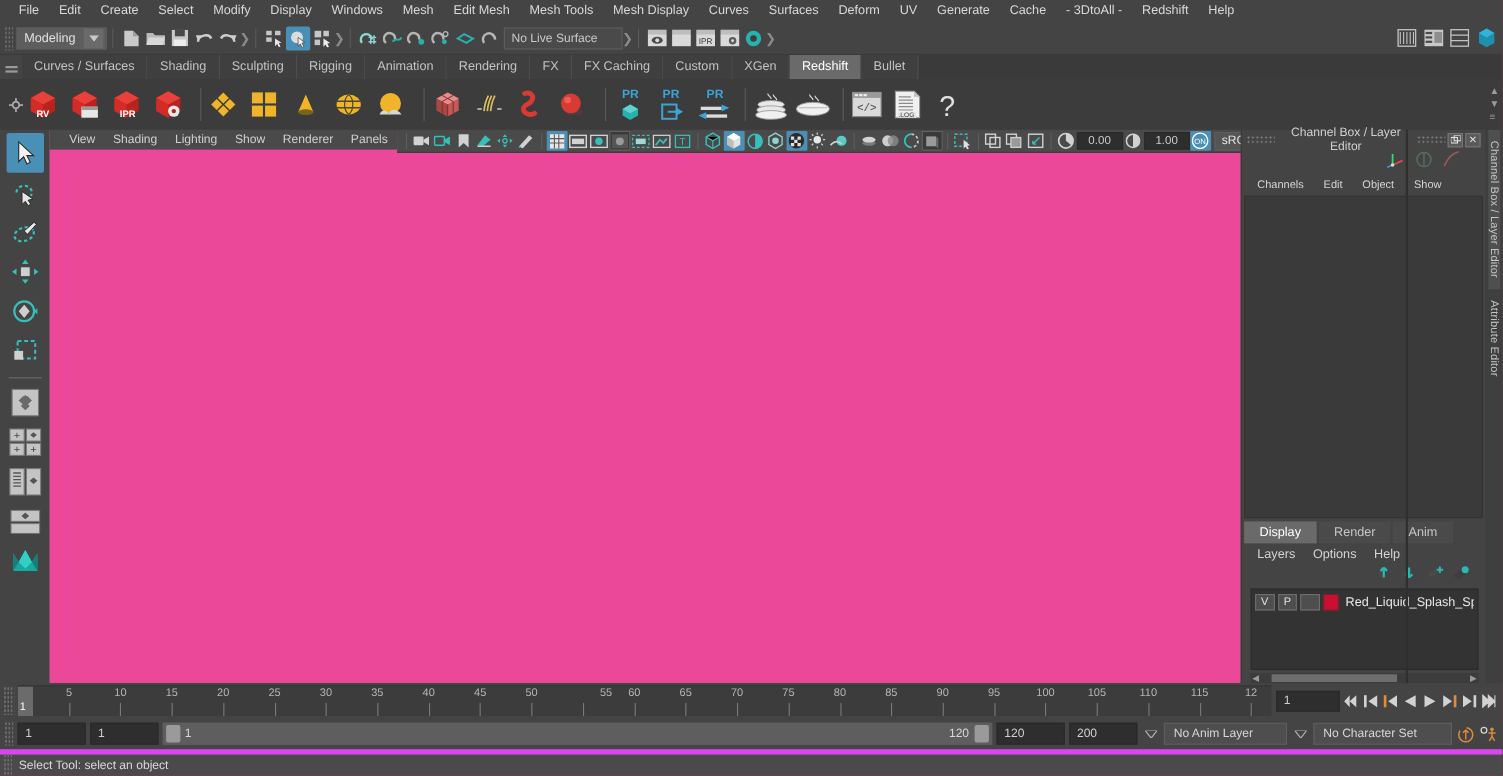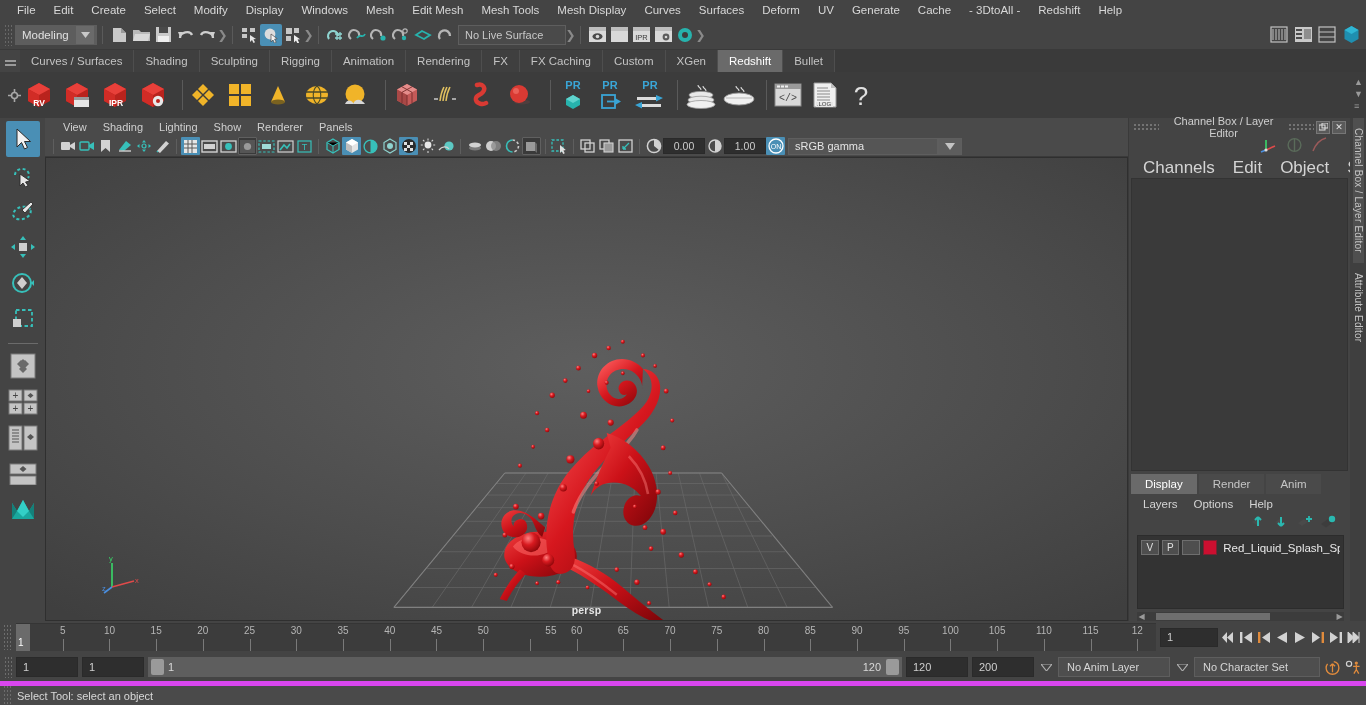--- a/index.html
+++ b/index.html
@@ -63,21 +63,21 @@
   
   .mainarea{ flex:1; display:flex; min-height:0; background:#444; }
 
   
   .toolbox{ width:45px; background:#444444; display:flex; flex-direction:column; align-items:center; padding-top:3px; gap:0px; flex:none;}
   .tbtn{ width:34px; height:36px; display:flex; align-items:center; justify-content:center; border-radius:2px; }
   .tbtn.sel{ background:#4a8fb5; }
   .tbdiv{ width:30px; height:1px; background:#6b6b6b; margin:6px 0 4px 0;}
 
   
-  .vpcol{ flex:1; display:flex; flex-direction:column; min-width:0; background:#737373;justify-content:flex-end;}
+  .vpcol{ flex:1; display:flex; flex-direction:row; min-width:0; background:#ec4899;}
   .vpmenubar{ height:18px; background:#4a4a4a; display:flex; align-items:center; font-size:11px; color:#d0d0d0; padding-left:10px; flex:none;}
   .vpmenubar .vm{ padding:0 8px; cursor:default;}
   .vptoolbar{ height:21px; background:#4a4a4a; display:flex; align-items:center; flex:none; padding-left:4px; gap:0px; border-bottom:1px solid #3a3a3a;}
   .vi{ width:19px; height:18px; display:flex; align-items:center; justify-content:center; flex:none; border-radius:1px;}
   .vi.on{ background:#4a8fb5;}
   .vi.framed{ background:#3a3a3a; border:1px solid #606060;}
   .vsep2{ width:1px; height:15px; background:#5e5e5e; margin:0 4px; flex:none;}
   .numfield{ width:42px; height:16px; background:#2e2e2e; border:1px solid #2a2a2a; color:#cccccc;
      font-size:10.5px; display:flex; align-items:center; justify-content:center; flex:none;}
   .gammafield{ width:150px; height:17px; background:#555555; border:1px solid #5e5e5e; color:#e4e4e4;
@@ -93,21 +93,21 @@
   .axis-gizmo{ position:absolute; left:56px; bottom:25px; width:40px; height:44px;}
 
   
   .rightpanel{ width:222px; background:#444444; display:flex; flex-direction:column; flex:none; border-left:1px solid #3a3a3a;}
   .rp-title{ height:18px; display:flex; align-items:center; font-size:11px; color:#cfcfcf; position:relative; padding:0 4px;}
   .rp-title .dots{ width:26px; height:8px; background-image:radial-gradient(#737373 0.9px,transparent 1px); background-size:4px 4px;}
   .rp-title .t{ flex:1; text-align:center;}
   .rp-btn{ width:14px; height:13px; background:#5a5a5a; border:1px solid #777; display:flex;
      align-items:center; justify-content:center; font-size:9px; color:#e0e0e0; margin-left:2px;}
   .rp-icons{ height:22px; display:flex; align-items:center; justify-content:flex-end; gap:8px; padding-right:22px;}
-  .cbmenu{ height:20px; display:flex; align-items:center; font-size:17px; color:#d4d4d4; padding-left:6px; gap:2px;}
+  .cbmenu{ height:20px; display:flex; align-items:center; font-size:10px; color:#d4d4d4; padding-left:6px; gap:2px;}
   .cbmenu span{ padding:0 8px;}
   .channelbox{ flex:1; background:#3a3a3a; margin:0 2px 0 2px; border:1px solid #333; min-height:0;}
   .layertabs{ height:20px; display:flex; align-items:stretch; background:#444; margin-top:3px; padding-left:2px;}
   .ltab{ padding:0 14px; display:flex; align-items:center; font-size:11.5px; background:#4a4a4a; color:#c5c5c5; margin-right:2px;}
   .ltab.active{ background:#6a6a6a; color:#fff;}
   .layermenu{ height:19px; display:flex; align-items:center; font-size:11.5px; color:#d4d4d4; padding-left:6px;}
   .layermenu span{ padding:0 8px;}
   .layerbtns{ height:20px; display:flex; align-items:center; justify-content:flex-end; gap:7px; padding-right:14px;}
   .layerlist{ height:74px; background:#333333; margin:2px 6px 0 8px; border:1px solid #2c2c2c; padding:3px;}
   .layerrow{ height:17px; display:flex; align-items:center; gap:3px;}

